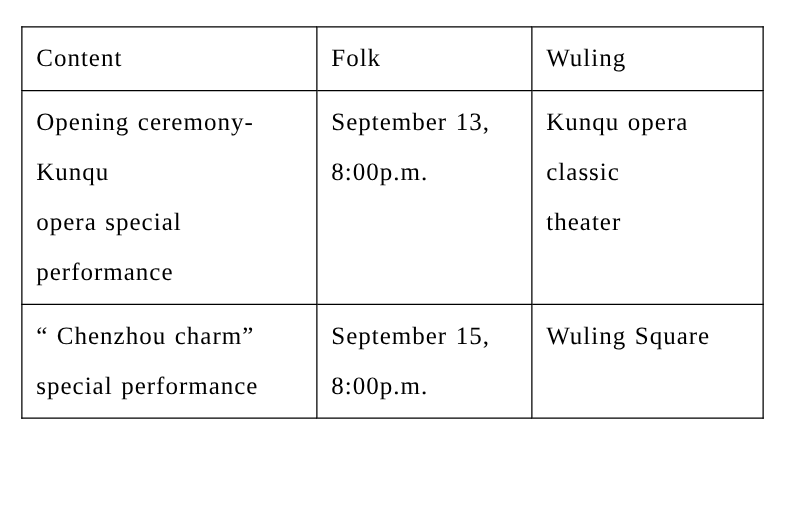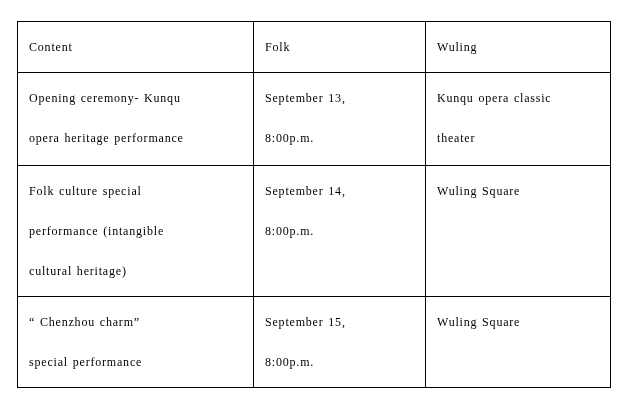--- a/index.html
+++ b/index.html
@@ -19,21 +19,21 @@
     left: 17px;
     top: 21px;
     width: 593px;
     border-collapse: collapse;
     table-layout: fixed;
   }
   .doc-table td {
     border: 1px solid #000000;
     vertical-align: top;
     padding: 5px 11px;
-    font-size: 12px;
+    font-size: 20px;
     line-height: 40px;
     letter-spacing: 0.8px;
     word-spacing: 1px;
     color: #000000;
     white-space: pre-line;
     overflow: hidden;
   }
   tr.header-row { height: 51px; }
   tr.row-1 { height: 93px; }
   tr.row-2 { height: 131px; }
@@ -49,33 +49,25 @@
     <col style="width:185px">
   </colgroup>
   <tbody>
     <tr class="header-row">
       <td>Content</td>
       <td>Folk</td>
       <td>Wuling</td>
     </tr>
     <tr class="row-1">
       <td>Opening ceremony- Kunqu
-opera heritage performance</td>
+opera special performance</td>
       <td>September 13,
 8:00p.m.</td>
       <td>Kunqu opera classic
 theater</td>
-    </tr>
-    <tr class="row-2">
-      <td>Folk culture special
-performance (intangible
-cultural heritage)</td>
-      <td>September 14,
-8:00p.m.</td>
-      <td>Wuling Square</td>
     </tr>
     <tr class="row-3">
       <td>“ Chenzhou charm”
 special performance</td>
       <td>September 15,
 8:00p.m.</td>
       <td>Wuling Square</td>
     </tr>
   </tbody>
 </table>

